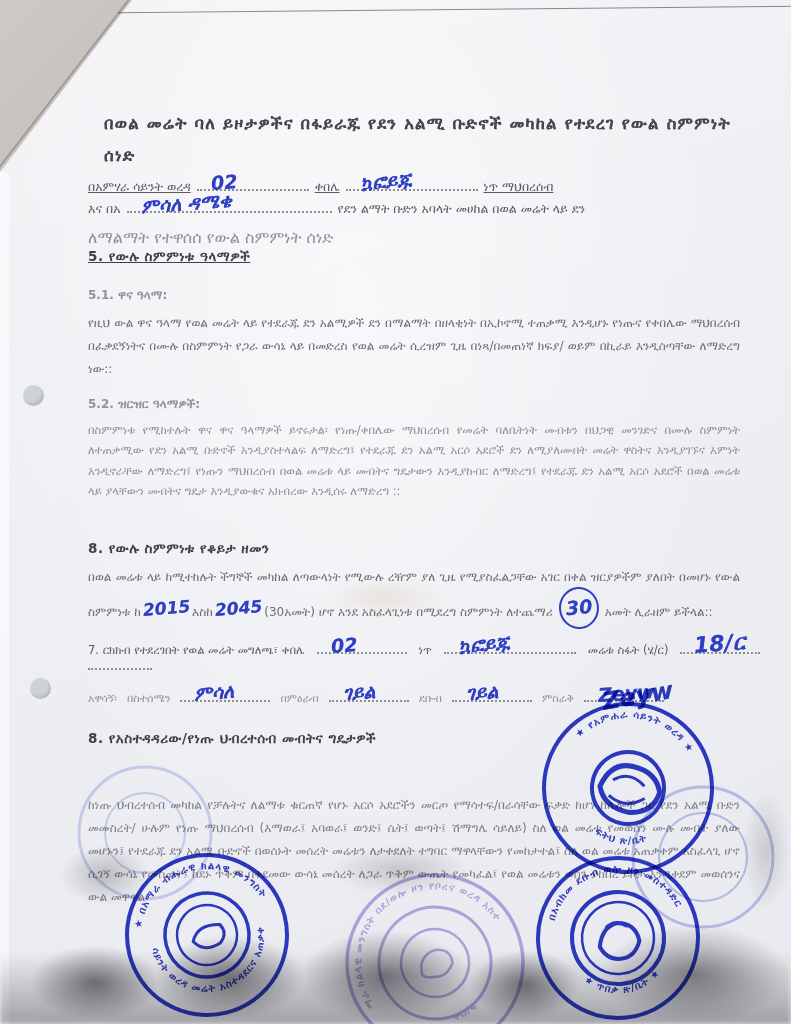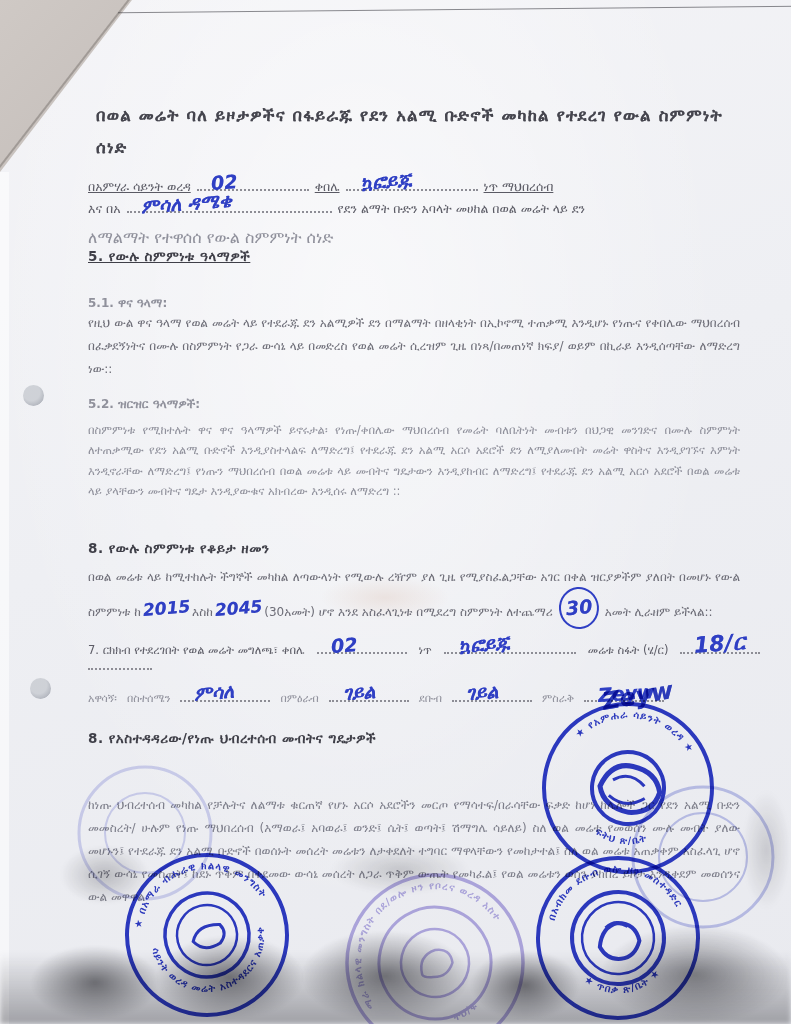--- a/index.html
+++ b/index.html
@@ -19,21 +19,21 @@
   .edge-light{position:absolute;left:0;top:172px;bottom:0;width:9px;background:rgba(255,255,255,.55);}
   .hole{position:absolute;width:21px;height:21px;border-radius:50%;
         background:radial-gradient(circle at 40% 35%, #c9ccd2 0 45%, #a9adb6 75%, rgba(150,153,160,0) 78%);
         opacity:.85;}
   .hole-1{left:23px;top:385px;}
   .hole-2{left:30px;top:678px;}
 
   .content{position:absolute;inset:0;color:var(--c-ink);}
   .blk{position:absolute;left:88px;width:652px;}
   .title{font-size:16.5px;font-weight:600;letter-spacing:1.2px;line-height:1.95;
-         color:#45454e;margin:8px;text-shadow:0 0 .6px rgba(60,60,70,.5);}
+         color:#45454e;margin:16px;text-shadow:0 0 .6px rgba(60,60,70,.5);}
   .line{display:flex;align-items:baseline;gap:6px;font-size:12.5px;white-space:nowrap;}
   .lbl{color:#5c5c66;}
   .faint{color:var(--c-ink-faint);}
   .blank{display:inline-block;border-bottom:2px dotted #8d8d95;position:relative;height:14px;}
   .w90{width:90px}.w110{width:112px}.w130{width:132px}.w200{width:205px}.w80{width:80px}
   .hw{color:var(--c-hand-ink);font-style:italic;font-weight:600;font-size:19px;
       position:absolute;left:14px;bottom:-4px;transform:rotate(-4deg);white-space:nowrap;
       text-shadow:0 0 .5px rgba(47,63,196,.6);}
   .hw-inline{color:var(--c-hand-ink);font-style:italic;font-weight:600;font-size:17px;
       display:inline-block;transform:rotate(-5deg);margin:0 2px;position:relative;top:-2px;
@@ -93,21 +93,21 @@
       <span class="lbl">እና በአ</span>
       <span class="blank w200">
           <span class="hw">ምሳለ ዳሜቄ</span>
         </span>
       <span class="lbl">የደን ልማት ቡድን አባላት መሀከል በወል መሬት ላይ ደን</span>
     </div>
 
     <div class="blk faint" style="top:228px;font-size:16px;">ለማልማት የተዋሰሰ የውል ስምምነት ሰነድ</div>
 
     <div class="blk heading" style="top:248px;text-decoration:underline;">5. የውሉ ስምምነቱ ዓላማዎች</div>
-    <div class="blk subheading faint" style="top:288px;margin-top:8px;">5.1. ዋና ዓላማ:</div>
+    <div class="blk subheading faint" style="top:288px;">5.1. ዋና ዓላማ:</div>
     <div class="blk para" style="top:312px;">የዚህ ውል ዋና ዓላማ የወል መሬት ላይ የተደራጁ ደን አልሚዎች ደን በማልማት በዘላቂነት በኢኮኖሚ ተጠቃሚ እንዲሆኑ የነጡና የቀበሌው ማህበረሰብ በፈቃደኝነትና በሙሉ በስምምነት የጋራ ውሳኔ ላይ በመድረስ የወል መሬት ሲረዝም ጊዜ በነጻ/በመጠነኛ ክፍያ/ ወይም በኪራይ እንዲሰጣቸው ለማድረግ ነው::</div>
     <div class="blk subheading faint" style="top:397px;">5.2. ዝርዝር ዓላማዎች:</div>
     <div class="blk para faded" style="top:420px;">በስምምነቱ የሚከተሉት ዋና ዋና ዓላማዎች ይኖሩታል፡ የነጡ/ቀበሌው ማህበረሰብ የመሬት ባለቤትነት መብቱን በህጋዊ መንገድና በሙሉ ስምምነት ለተጠቃሚው የደን አልሚ ቡድኖች እንዲያስተላልፍ ለማድረግ፤ የተደራጁ ደን አልሚ አርሶ አደሮች ደን ለሚያለሙበት መሬት ዋስትና እንዲያገኙና እምነት እንዲኖራቸው ለማድረግ፤ የነጡን ማህበረሰብ በወል መሬቱ ላይ መብትና ግዴታውን እንዲያከብር ለማድረግ፤ የተደራጁ ደን አልሚ አርሶ አደሮች በወል መሬቱ ላይ ያላቸውን መብትና ግዴታ እንዲያውቁና አክብረው እንዲሰሩ ለማድረግ ::</div>
 
     <div class="blk heading" style="top:540px;">8. የውሉ ስምምነቱ የቆይታ ዘመን</div>
     <div class="blk para" style="top:566px;">
       <span>በወል መሬቱ ላይ ከሚተከሉት ችግኞች መካከል ለጣውላነት የሚውሉ ረዥም ያለ ጊዜ የሚያስፈልጋቸው አገር በቀል ዝርያዎችም ያለበት በመሆኑ የውል ስምምነቱ ከ</span><span class="hw-inline">2015</span><span>እስከ</span><span class="hw-inline">2045</span><span>(30አመት) ሆኖ እንደ አስፈላጊነቱ በሚደረግ ስምምነት ለተጨማሪ</span>
       <span class="hw-inline hw-circle">30</span>
       <span>አመት ሊራዘም ይችላል::</span>
     </div>

